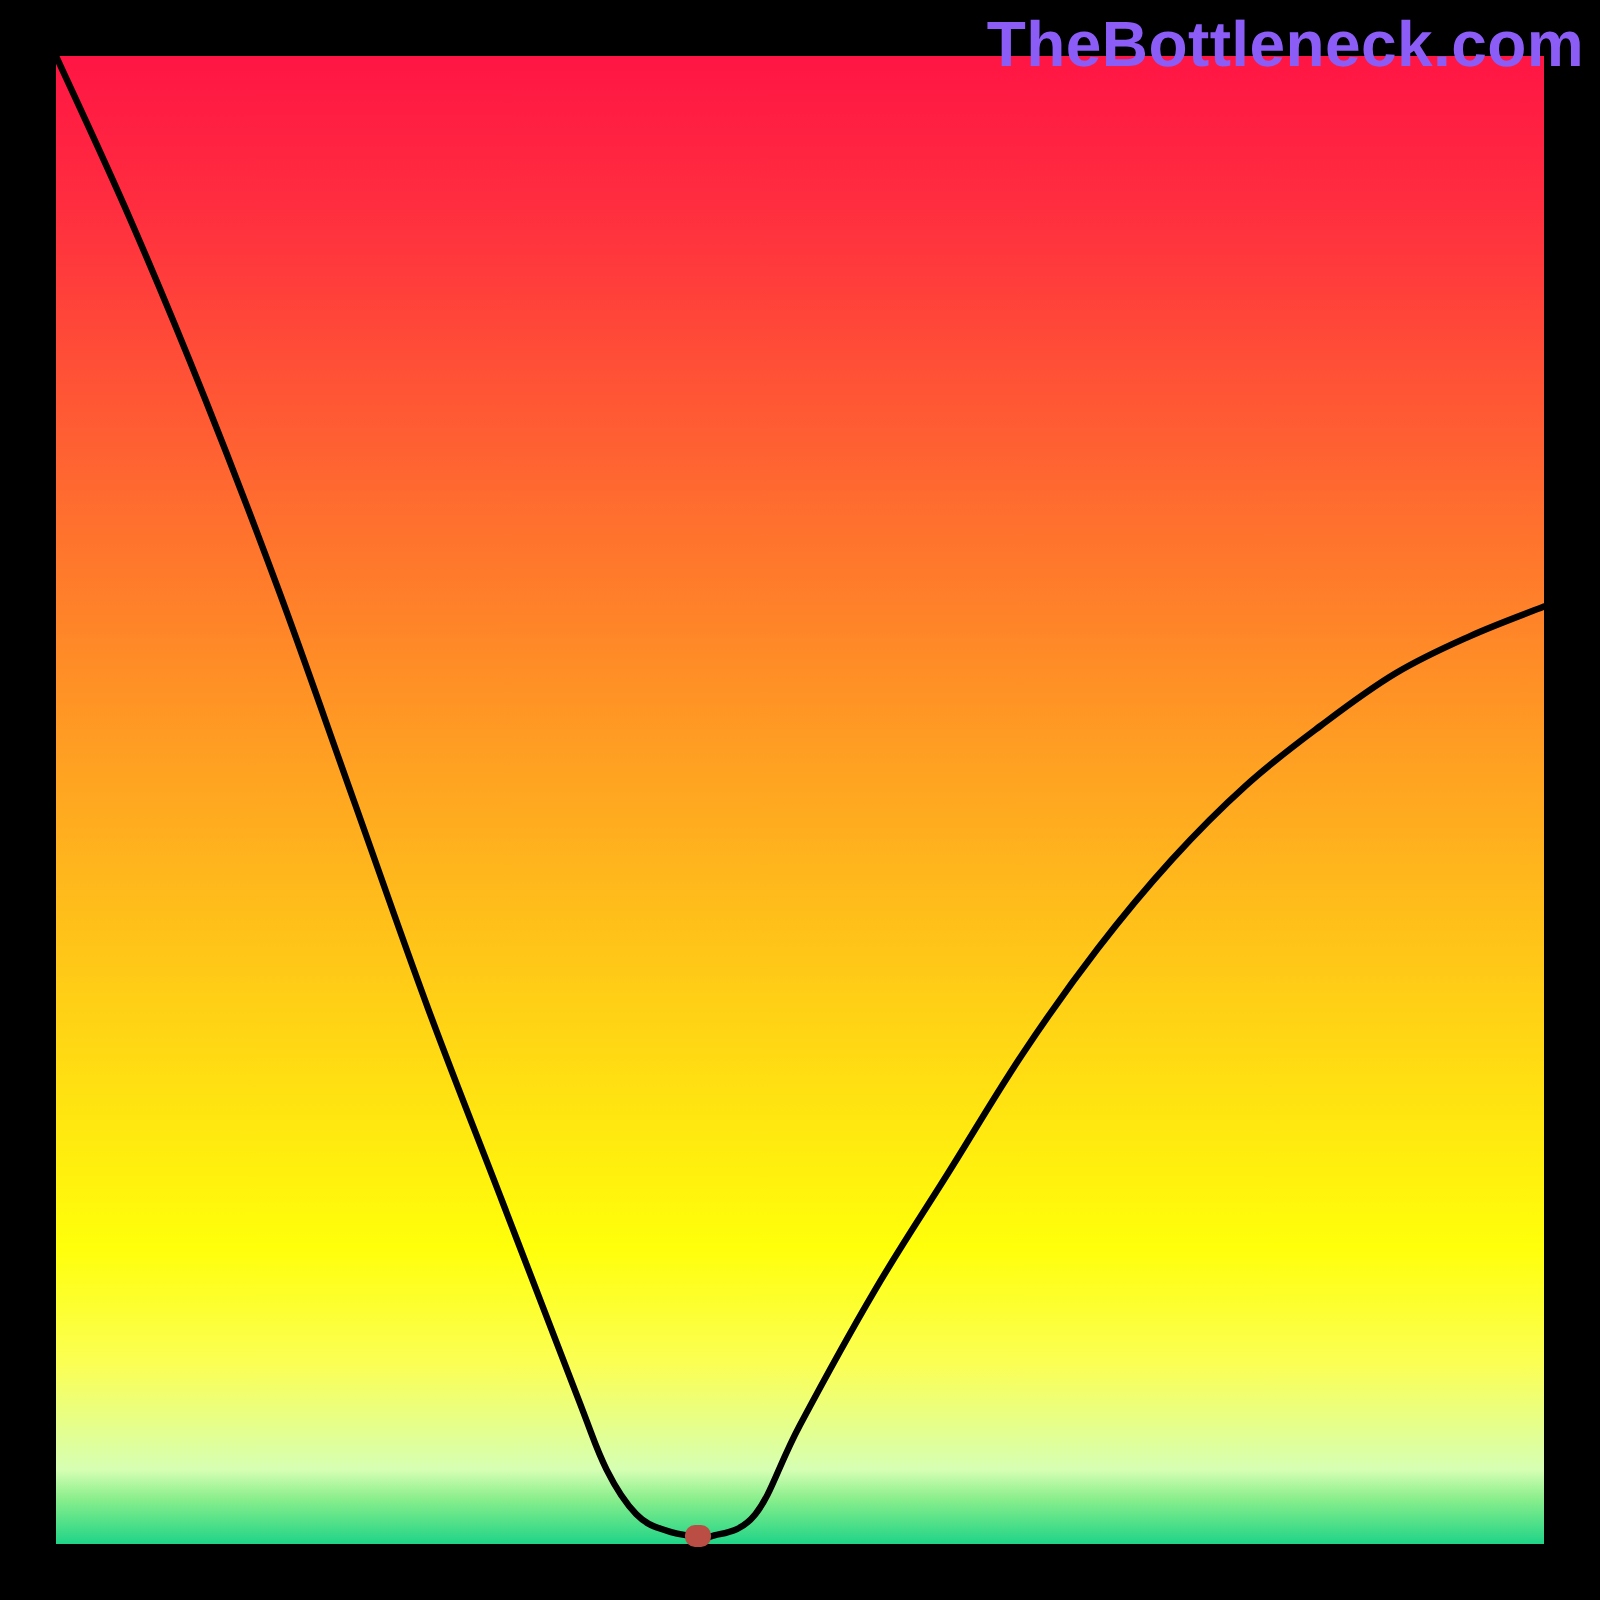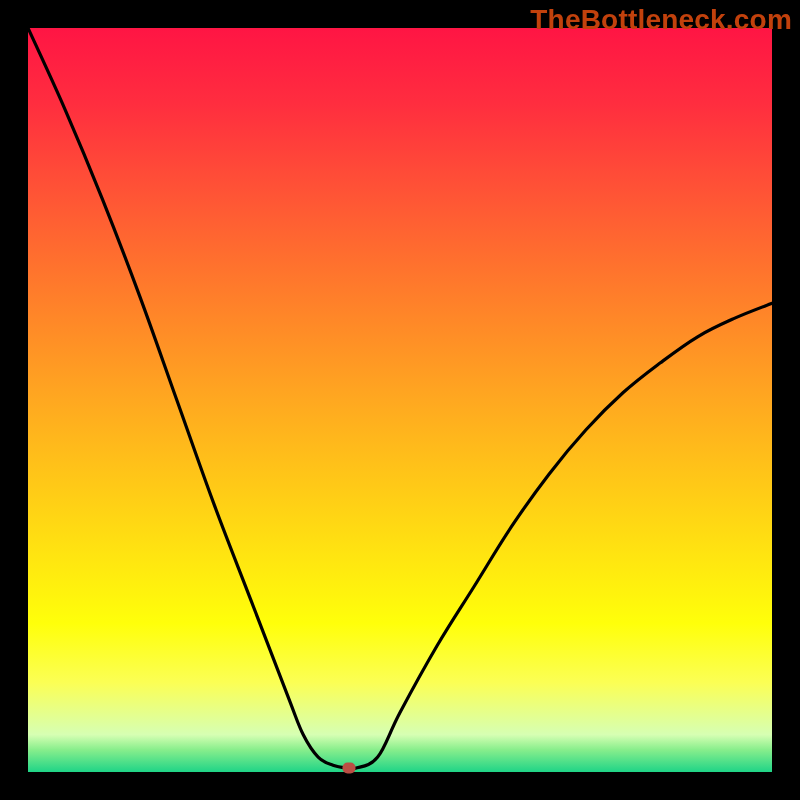--- a/index.html
+++ b/index.html
@@ -39,23 +39,23 @@
       #d6ffb3 95%,
       #88ee8c 97%,
       #1fd487 100%
     );
   }
   .watermark {
     position: absolute;
     top: 4px;
     right: 8px;
     font-family: Arial, Helvetica, sans-serif;
-    font-size: 28px;
+    font-size: 32px;
     font-weight: 600;
-    color: #c2410c;
+    color: #8b5cf6;
     letter-spacing: 0.2px;
     user-select: none;
   }
   svg.curve {
     position: absolute;
     left: 28px;
     top: 28px;
     width: 744px;
     height: 744px;
     pointer-events: none;

